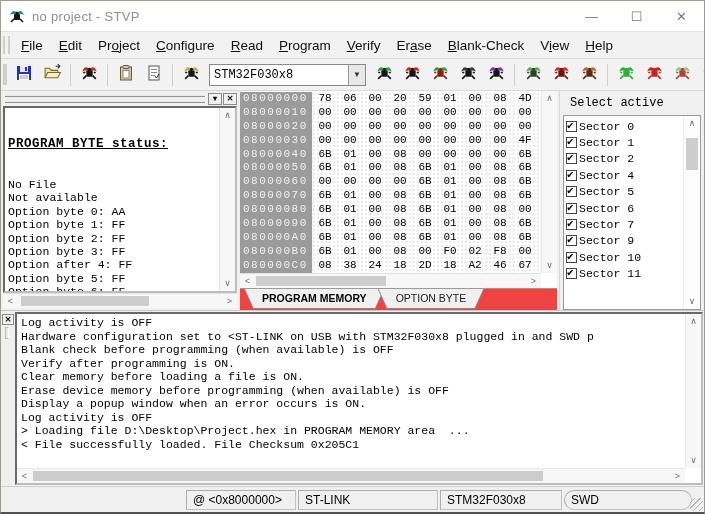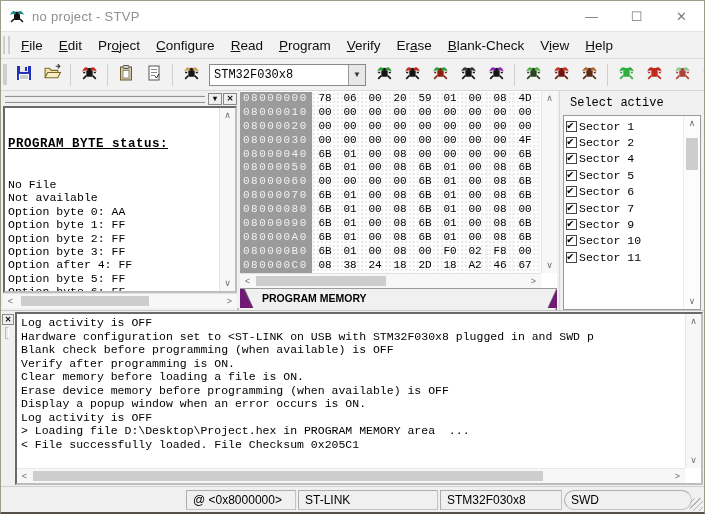--- a/index.html
+++ b/index.html
@@ -57,22 +57,22 @@
 
   
   .hex-panel { position:absolute; left:239px; top:0; width:317px; height:219px; background:#fff; }
   .hex-rows { position:absolute; left:0; top:1px; right:16px; height:181px; overflow:hidden; background:#fdfdfd;
               background-image:radial-gradient(#ebebeb 0.8px, transparent 0.8px); background-size:4px 4px; }
   .hex-row { display:flex; height:13.9px; font-family:"Liberation Mono",monospace; font-size:11px; }
   .hex-addr { width:72px; background:#9b9b9b; color:#f0f0f0; letter-spacing:1.5px; padding-left:3px; flex:0 0 auto; }
   .hex-byte { width:25px; text-align:center; color:#000; flex:0 0 auto; border-left:1px dotted rgba(0,0,0,0.05); }
   .hex-vscroll { position:absolute; top:0; right:0; width:16px; height:182px; background:#f7f7f7; border-left:1px solid #e4e4e4; }
   .hex-hscroll { position:absolute; left:0; right:16px; top:182px; height:15px; background:#f7f7f7; }
-  .hex-tabs { position:absolute; left:0; right:0; bottom:0; height:22px; background:#701a75; border-top:1px solid #9a9a9a;
-              display:flex; padding-left:4px;flex-direction:column; }
+  .hex-tabs { position:absolute; left:0; right:0; bottom:0; height:22px; background:#ef4444; border-top:1px solid #9a9a9a;
+              display:flex; padding-left:4px; }
   .tab-outer { clip-path:polygon(0 0,100% 0,calc(100% - 9px) 100%,9px 100%); background:#8a8a8a; margin-left:-7px; height:20px; }
   .tab-inner { clip-path:polygon(1px 0,calc(100% - 1px) 0,calc(100% - 9.6px) 100%,9.6px 100%);
                background:#f0f0f0; height:19px; padding:3px 18px 0 18px; font-size:10.5px; color:#222; white-space:nowrap; }
   .tab-active .tab-inner { font-weight:bold; color:#000; }
 
   
   .sector-panel { position:absolute; left:558px; top:0; right:2px; height:219px; background:#f0f0f0; border-left:1px solid #d9d9d9; }
   .sector-header { font-family:"Liberation Mono",monospace; font-size:12px; color:#000; padding:5px 0 0 10px; }
   .sector-listwrap { position:absolute; left:3px; right:1px; top:24px; bottom:0; border:1px solid #9a9a9a; background:#fff; overflow:hidden; }
   .sector-list { position:absolute; left:2px; top:2px; right:18px; bottom:0; overflow:hidden; }
@@ -506,20 +506,24 @@
           </div>
         </div>
     </div>
 
     <div class="sector-panel">
       <div class="sector-header">Select active</div>
       <div class="sector-listwrap">
         <div class="sector-list">
             <div class="sector-row">
               <span class="checkbox checked"></span>
+              <span>Sector 0</span>
+            </div>
+            <div class="sector-row">
+              <span class="checkbox checked"></span>
               <span>Sector 1</span>
             </div>
             <div class="sector-row">
               <span class="checkbox checked"></span>
               <span>Sector 2</span>
             </div>
             <div class="sector-row">
               <span class="checkbox checked"></span>
               <span>Sector 4</span>
             </div>

